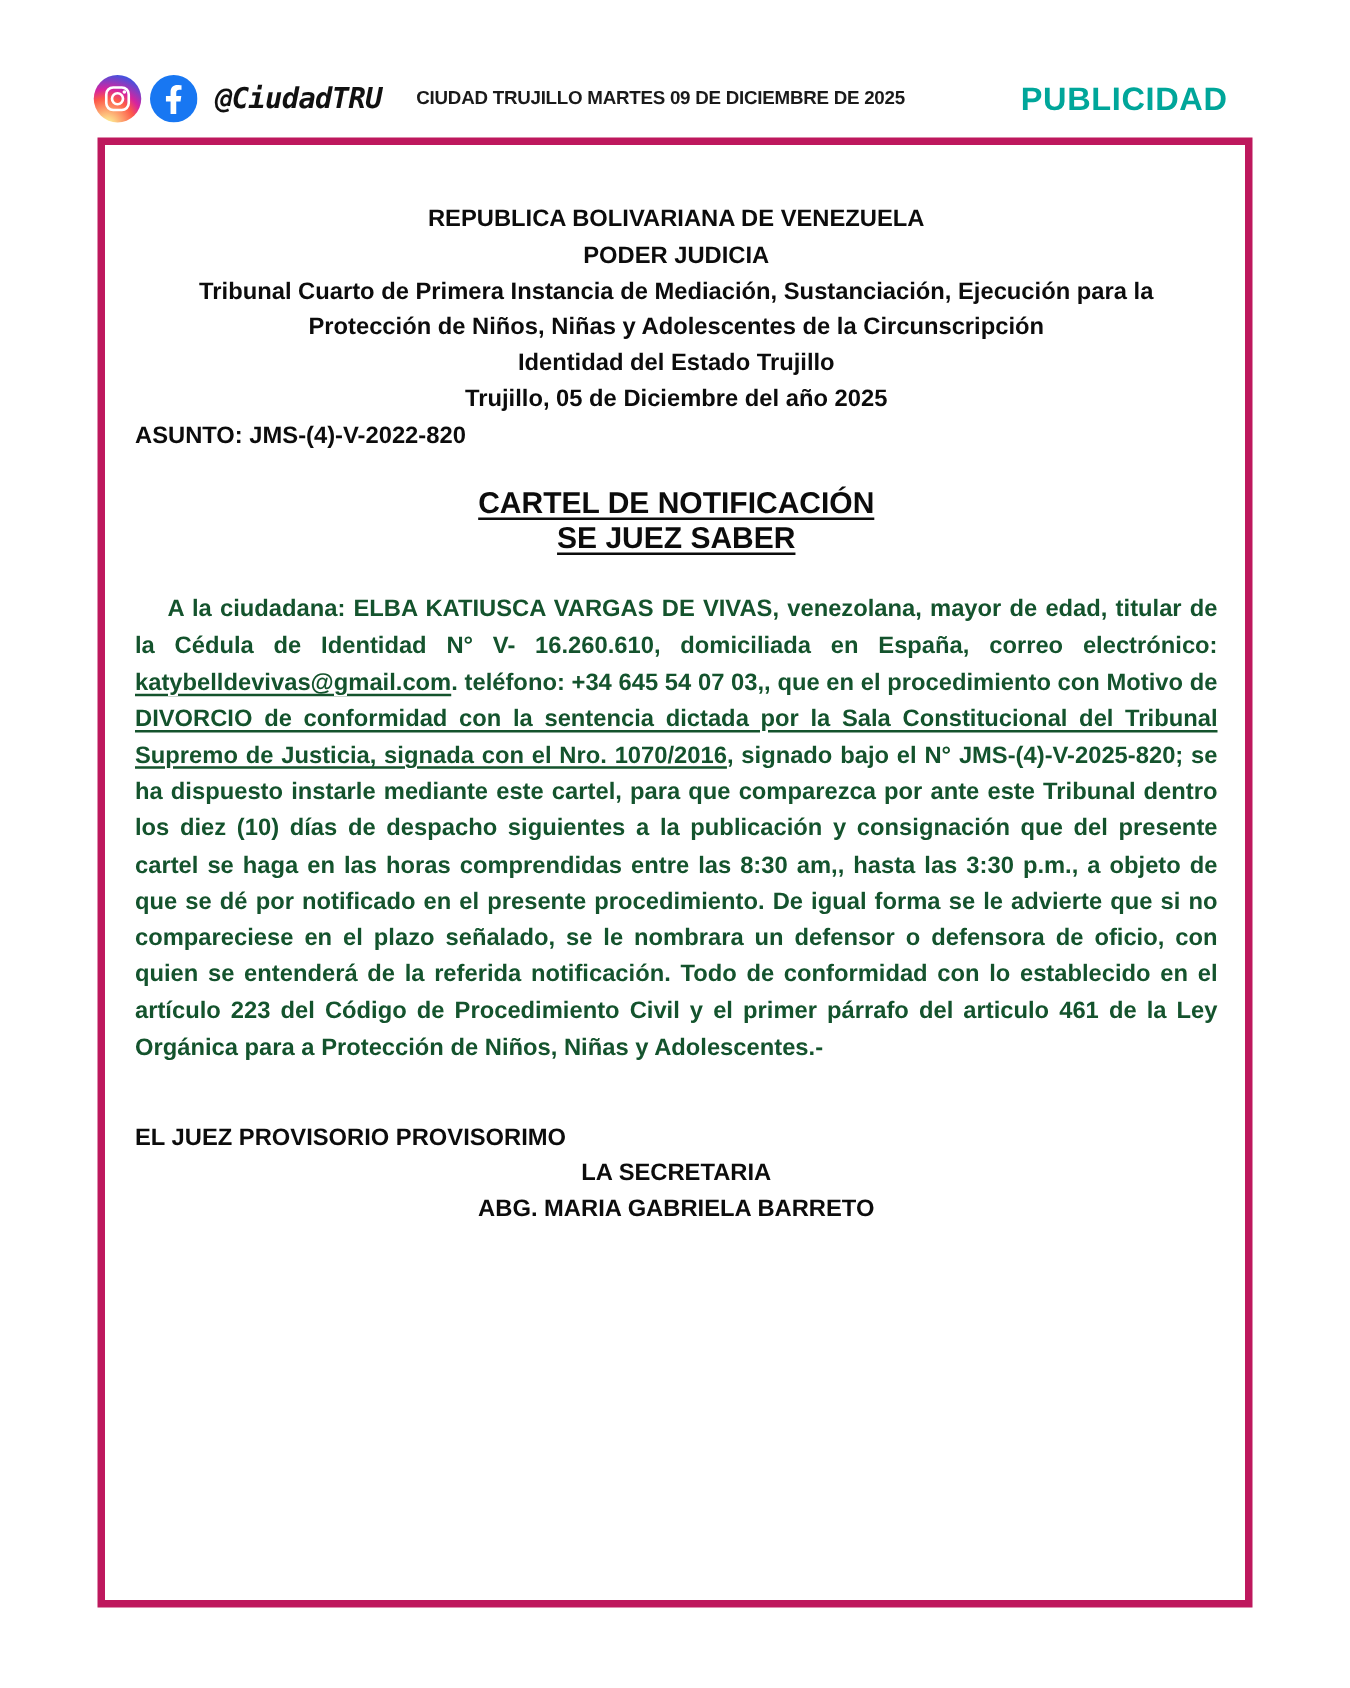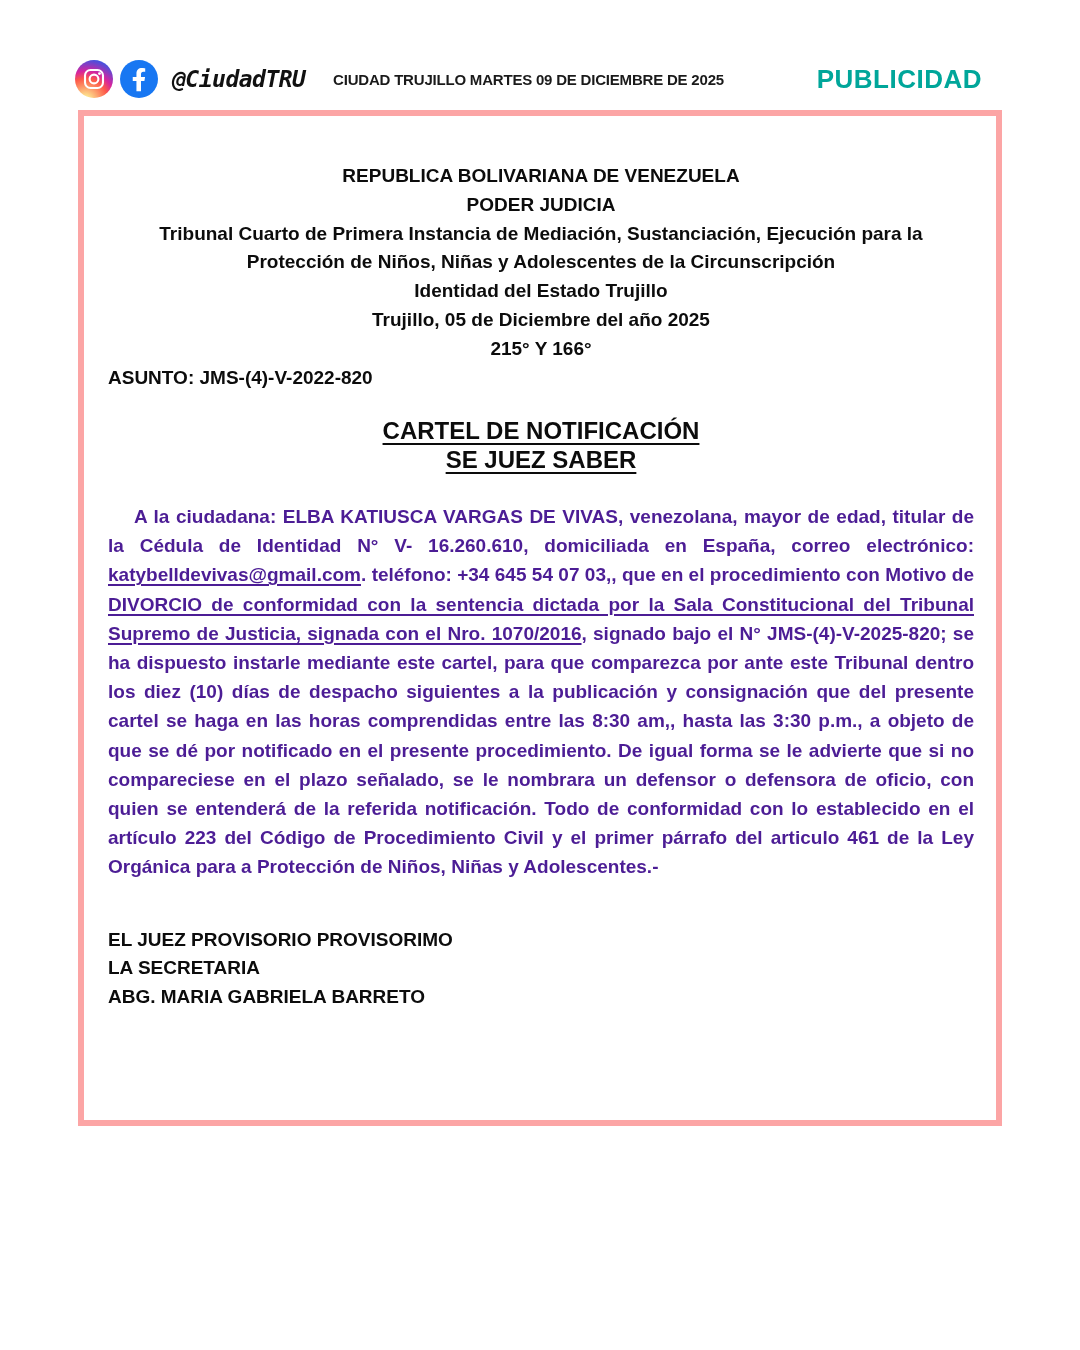--- a/index.html
+++ b/index.html
@@ -39,43 +39,43 @@
   .publicidad {
     margin-left:auto;
     font-family:Liberation Sans, sans-serif;
     font-weight:bold; font-size:26px; color:#00A69A;
     letter-spacing:0.5px; white-space:nowrap;
   }
 
   
   .doc {
     position:absolute; left:78px; top:110px;
-    width:924px; height:1016px;
-    border:6px solid #fca5a5; background:#fff;
+    width:924px; height:1176px;
+    border:6px solid #be185d; background:#fff;
     padding:46px 22px 0 24px;
     color:#0c0c0c; font-weight:bold;
   }
   .doc-header { text-align:center; font-size:19px; line-height:28.8px; }
   .doc-header .hline { white-space:nowrap; }
   .asunto { font-size:19px; line-height:28.8px; text-align:left; white-space:nowrap; }
   .titles { text-align:center; font-size:24px; line-height:28.8px; margin-top:25px; }
   .titles .tline {
     text-decoration:underline; text-decoration-thickness:2px; text-underline-offset:4px;
   }
   .body-par {
     margin-top:27px;
     font-size:19px; line-height:29.2px;
     text-align:justify; text-indent:26px;
-    color:#4c1d95;
+    color:#14532d;
   }
   .body-par .u {
     text-decoration:underline; text-decoration-thickness:2px; text-underline-offset:3px;
   }
   .sig-left  { margin-top:44px; font-size:19px; line-height:28.5px; text-align:left; }
-  .sig-right { font-size:19px; line-height:28.5px; text-align:left; }
+  .sig-right { font-size:19px; line-height:28.5px; text-align:center; }
 </style>
 </head>
 <body>
 
 <div class="page">
 
   <div class="top-header">
     <div class="social">
       <div class="ig-badge">
         <svg width="22" height="22" viewBox="0 0 24 24" aria-hidden="true">
@@ -96,21 +96,20 @@
 
   <div class="doc">
 
     <div class="doc-header">
       <div class="hline">REPUBLICA BOLIVARIANA DE VENEZUELA</div>
       <div class="hline">PODER JUDICIA</div>
       <div class="hline">Tribunal Cuarto de Primera Instancia de Mediación, Sustanciación, Ejecución para la</div>
       <div class="hline">Protección de Niños, Niñas y Adolescentes de la Circunscripción</div>
       <div class="hline">Identidad del Estado Trujillo</div>
       <div class="hline">Trujillo, 05 de Diciembre del año 2025</div>
-      <div class="hline">215° Y 166°</div>
     </div>
 
     <div class="asunto">ASUNTO: JMS-(4)-V-2022-820</div>
 
     <div class="titles">
       <div class="tline">CARTEL DE NOTIFICACIÓN</div>
       <div class="tline">SE JUEZ SABER</div>
     </div>
 
     <p class="body-par"><span>A la ciudadana: ELBA KATIUSCA VARGAS DE VIVAS, venezolana, mayor de edad, titular de la Cédula de Identidad N° V- 16.260.610, domiciliada en España, correo electrónico: </span><span class="u">katybelldevivas@gmail.com</span><span>. teléfono: +34 645 54 07 03,, que en el procedimiento con Motivo de</span><span class="u"> DIVORCIO de conformidad con la sentencia dictada por la Sala Constitucional del Tribunal Supremo de Justicia, signada con el Nro. 1070/2016</span><span>, signado bajo el N° JMS-(4)-V-2025-820; se ha dispuesto instarle mediante este cartel, para que comparezca por ante este Tribunal dentro los diez (10) días de despacho siguientes a la publicación y consignación que del presente cartel se haga en las horas comprendidas entre las 8:30 am,, hasta las 3:30 p.m., a objeto de que se dé por notificado en el presente procedimiento. De igual forma se le advierte que si no compareciese en el plazo señalado, se le nombrara un defensor o defensora de oficio, con quien se entenderá de la referida notificación. Todo de conformidad con lo establecido en el artículo 223 del Código de Procedimiento Civil y el primer párrafo del articulo 461 de la Ley Orgánica para a Protección de Niños, Niñas y Adolescentes.-</span></p>

